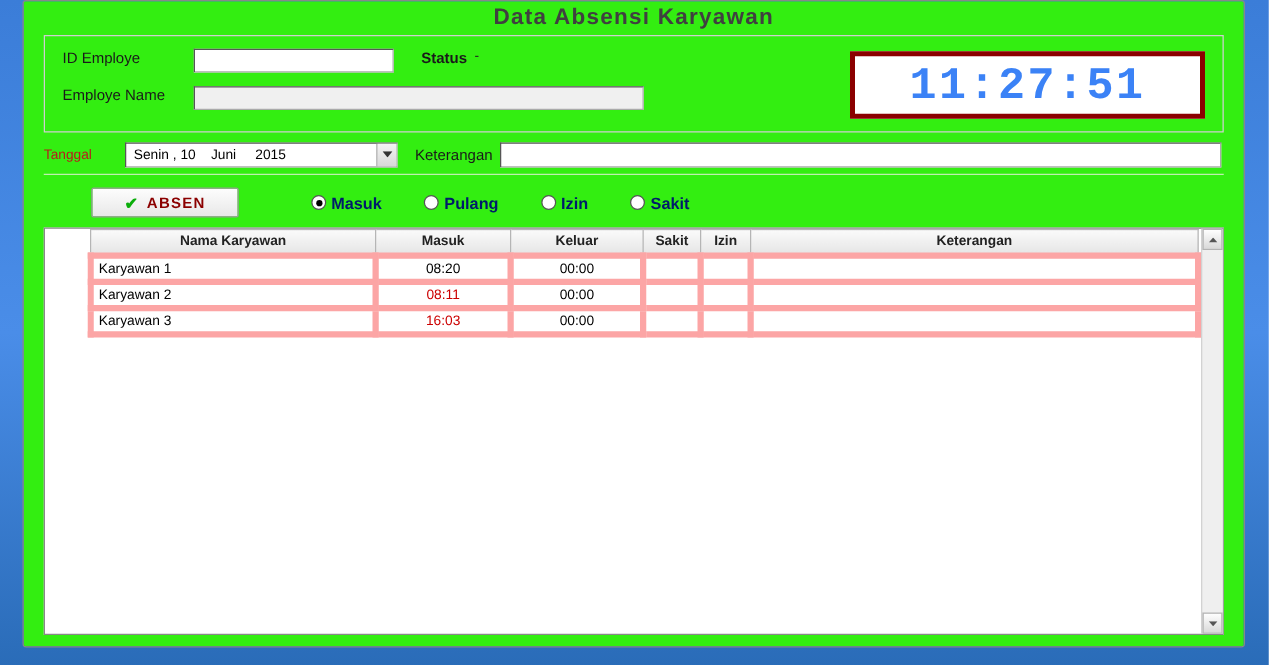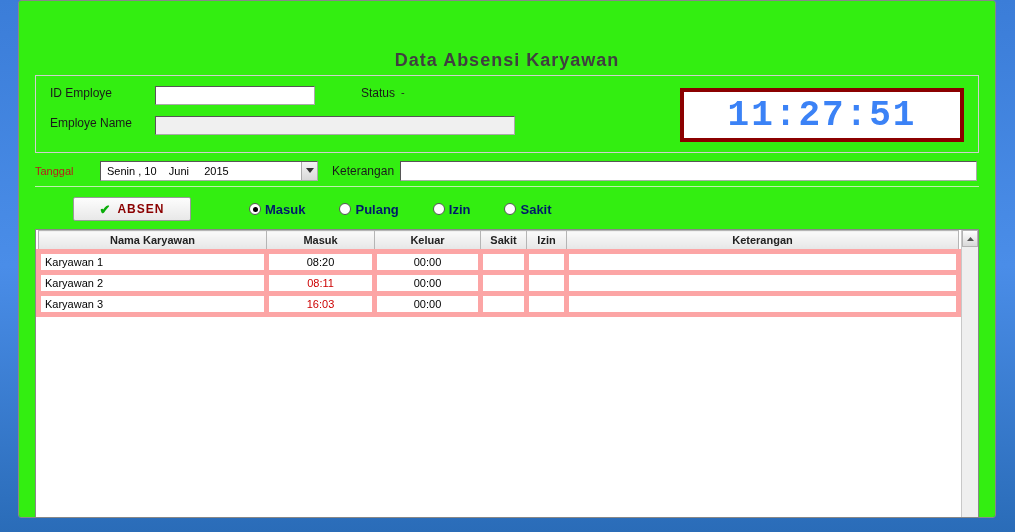--- a/index.html
+++ b/index.html
@@ -32,21 +32,20 @@
     padding: 2px;
   }
   .title {
     text-align: center;
     font-family: "Comic Sans MS", cursive, sans-serif;
     font-size: 18px;
     font-weight: bold;
     color: #404040;
     padding: 0 0 4px 0;
     letter-spacing: 1px;
-    margin-top: 47px;
   }
   .top-box {
     border: 1px solid #cfcfcf;
     background: #33ee11;
     margin: 0 14px;
     padding: 10px 14px 10px 14px;
     position: relative;
     height: 78px;
   }
   .field-row {
@@ -67,22 +66,23 @@
     height: 19px;
     font-size: 11px;
     padding: 1px 3px;
   }
   .text-input.ro {
     background: #f0f0f0;
   }
   .status-label {
     font-family: "Comic Sans MS", cursive, sans-serif;
     font-size: 12px;
-    margin-left: 46px;
+    margin-left: 22px;
     color: #1a1a1a;
+    font-weight: bold;
   }
   .status-dash {
     font-family: "Comic Sans MS", cursive, sans-serif;
     margin-left: 6px;
     font-size: 11px;
     color: #222;
   }
   .clock {
     position: absolute;
     right: 14px;
@@ -216,20 +216,21 @@
   .table-wrap {
     display: flex;
     margin: 0 14px;
     border: 1px solid #888;
     height: 326px;
     background: #fff;
   }
   .table-body {
     flex: 1;
     overflow: hidden;
+    margin-left: 34px;
   }
   table {
     width: 100%;
     border-collapse: collapse;
     table-layout: fixed;
   }
   th {
     background: linear-gradient(to bottom,#fafafa,#e6e6e6);
     border: 1px solid #b5b5b5;
     font-size: 11px;

